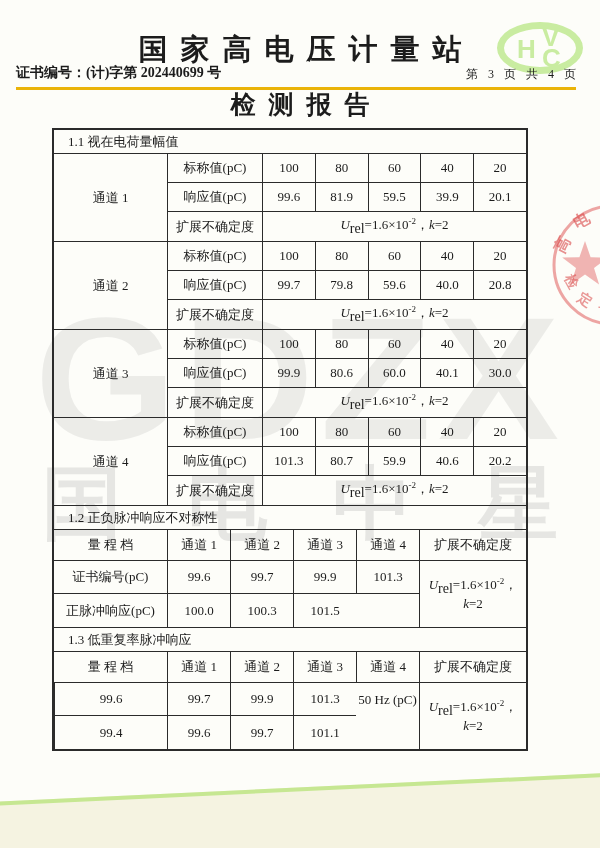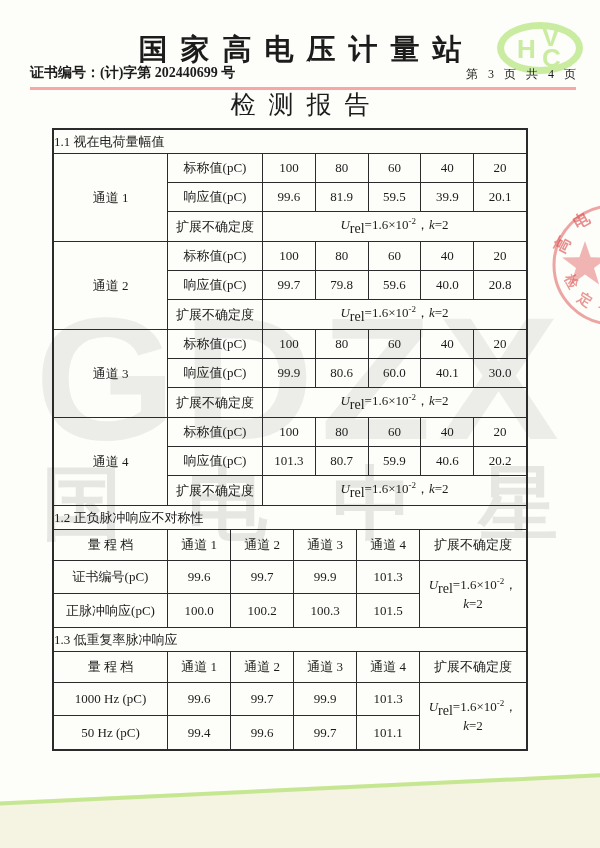--- a/index.html
+++ b/index.html
@@ -34,41 +34,41 @@
   .logo-hvc span{position:absolute;font-size:26px;line-height:26px;}
   .logo-h{left:13px;top:7px;}
   .logo-v{left:38px;top:-5px;}
   .logo-c{left:38px;top:16px;}
 
   .station-title{
     position:absolute;top:30px;left:0;width:100%;text-align:center;
     font-size:29px;font-weight:bold;letter-spacing:13px;text-indent:13px;
   }
   .cert-row{
-    position:absolute;top:64px;left:30px;right:24px;height:20px;
-    border-bottom:3px solid #fca5a5;padding-bottom:3px;
+    position:absolute;top:64px;left:16px;right:24px;height:20px;
+    border-bottom:3px solid #eab308;padding-bottom:3px;
     font-size:14px;
   }
   .cert-label{font-family:"Liberation Sans", sans-serif;font-weight:bold;}
   .cert-number{font-weight:bold;}
   .page-info{float:right;font-size:12px;word-spacing:7px;margin-top:2px;}
   .report-title{
     position:absolute;top:88px;left:0;width:100%;text-align:center;
     font-family:"Liberation Sans", sans-serif;
-    font-size:25px;font-weight:normal;letter-spacing:13px;text-indent:13px;
+    font-size:25px;font-weight:bold;letter-spacing:13px;text-indent:13px;
   }
 
   
   .frame{
     position:absolute;left:52px;top:128px;width:476px;
     border:2px solid #2b2b2b;box-sizing:border-box;background:transparent;
     font-size:13px;
   }
   .sec-title{
-    height:23px;line-height:23px;padding-left:0;
+    height:23px;line-height:23px;padding-left:14px;
     border-bottom:1.5px solid #2b2b2b;
   }
   .cell{display:flex;align-items:center;justify-content:center;text-align:center;}
   .bl{border-left:1.5px solid #2b2b2b;}
   .bb{border-bottom:1.5px solid #2b2b2b;}
 
   .chgroup{
     display:grid;
     grid-template-columns:113px 95px repeat(5,1fr);
     grid-template-rows:29px 29px 29px;
@@ -224,35 +224,33 @@
       <div class="cell bb">证书编号(pC)</div>
       <div class="cell bl bb">99.6</div>
       <div class="cell bl bb">99.7</div>
       <div class="cell bl bb">99.9</div>
       <div class="cell bl bb">101.3</div>
       <div class="cell bl uncspan">
           <span class="u"><i>U</i><sub>rel</sub><span>=1.6×10</span><sup>-2</sup><span>，</span><i>k</i><span>=2</span></span>
         </div>
       <div class="cell">正脉冲响应(pC)</div>
       <div class="cell bl">100.0</div>
-      <div class="cell bl">100.2</div>
       <div class="cell bl">100.3</div>
       <div class="cell bl">101.5</div>
     </div>
 
     <div class="sec-title">1.3 低重复率脉冲响应</div>
 
     <div class="flat last">
       <div class="cell bb">量 程 档</div>
       <div class="cell bl bb">通道 1</div>
       <div class="cell bl bb">通道 2</div>
       <div class="cell bl bb">通道 3</div>
       <div class="cell bl bb">通道 4</div>
       <div class="cell bl bb">扩展不确定度</div>
-      <div class="cell bb">1000 Hz (pC)</div>
       <div class="cell bl bb">99.6</div>
       <div class="cell bl bb">99.7</div>
       <div class="cell bl bb">99.9</div>
       <div class="cell bl bb">101.3</div>
       <div class="cell bl uncspan">
           <span class="u"><i>U</i><sub>rel</sub><span>=1.6×10</span><sup>-2</sup><span>，</span><i>k</i><span>=2</span></span>
         </div>
       <div class="cell">50 Hz (pC)</div>
       <div class="cell bl">99.4</div>
       <div class="cell bl">99.6</div>

